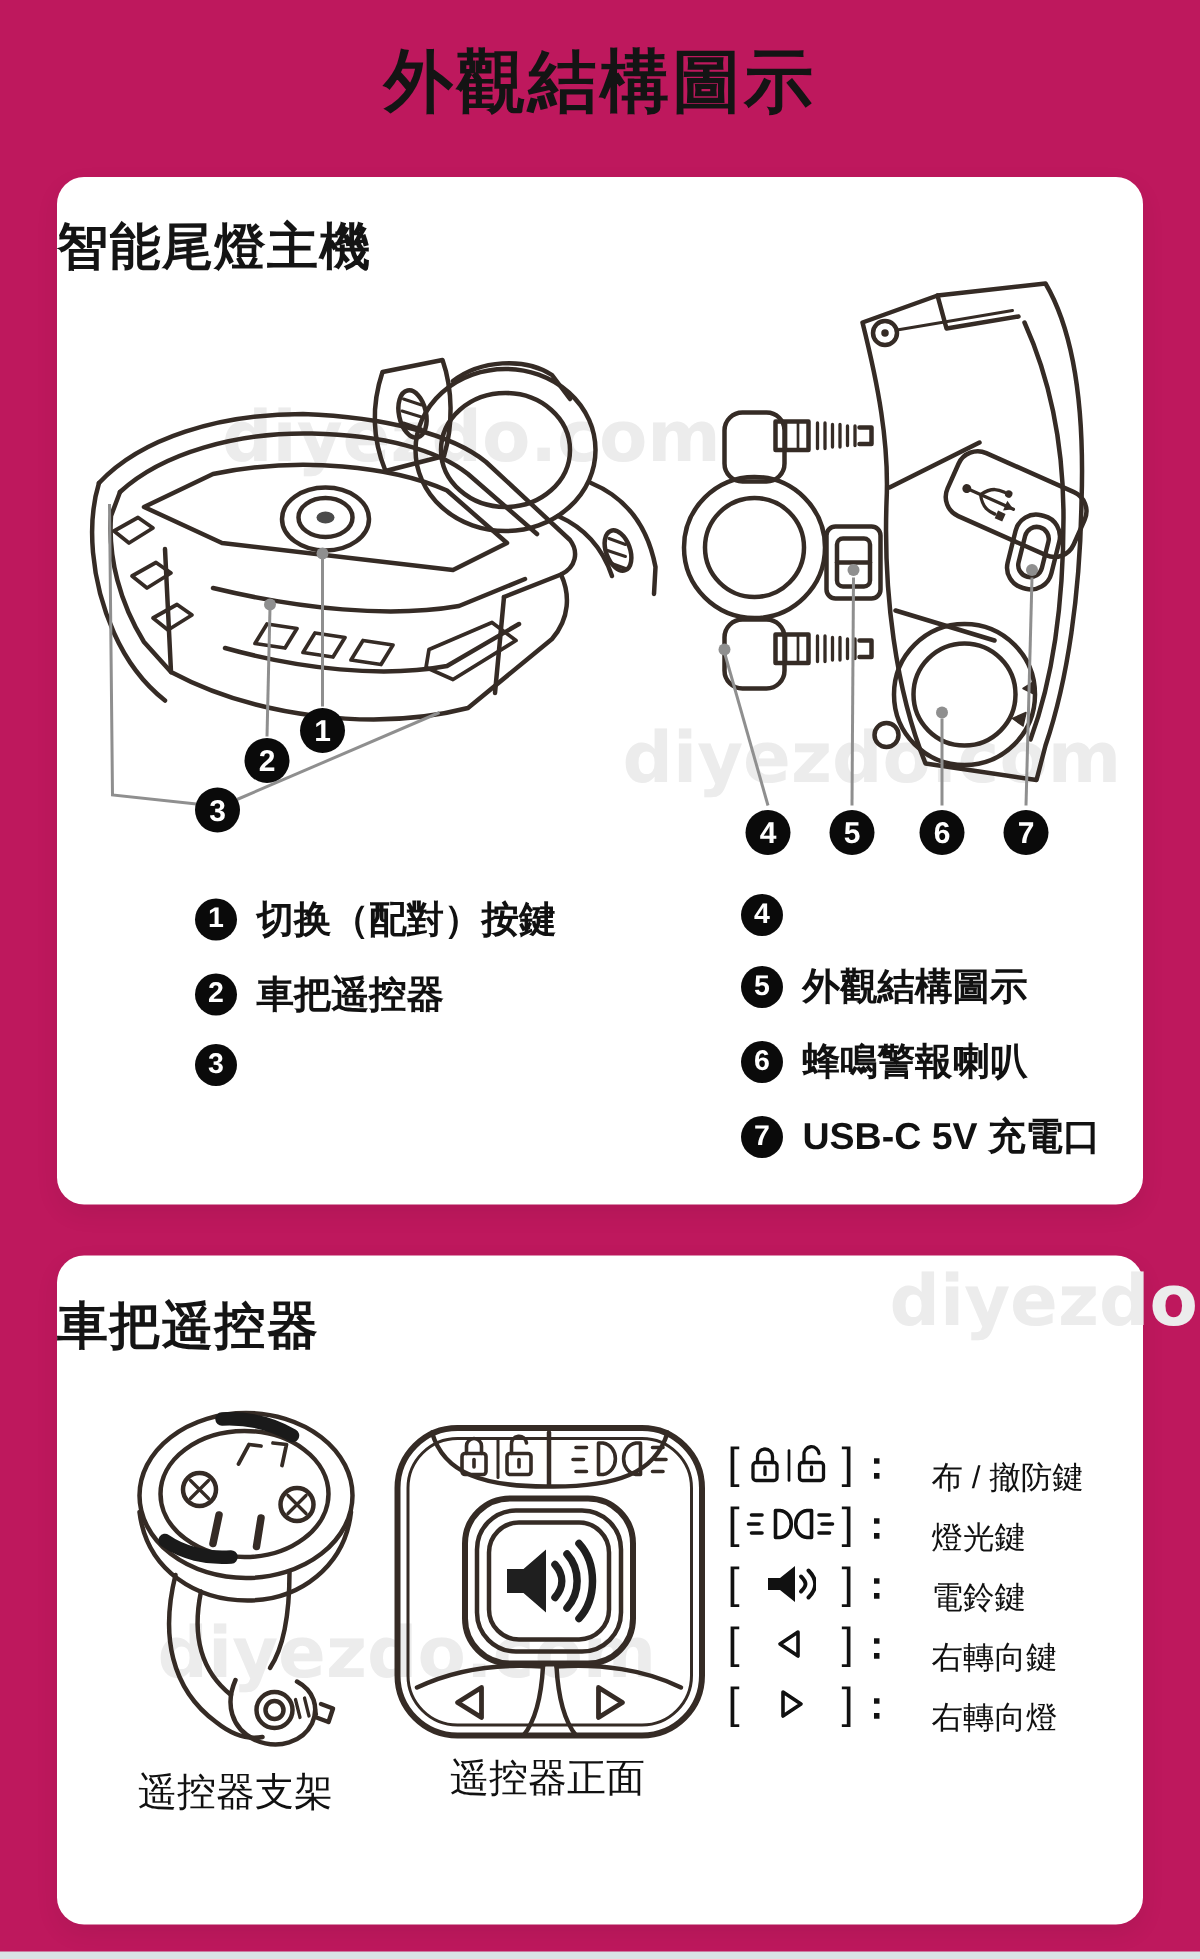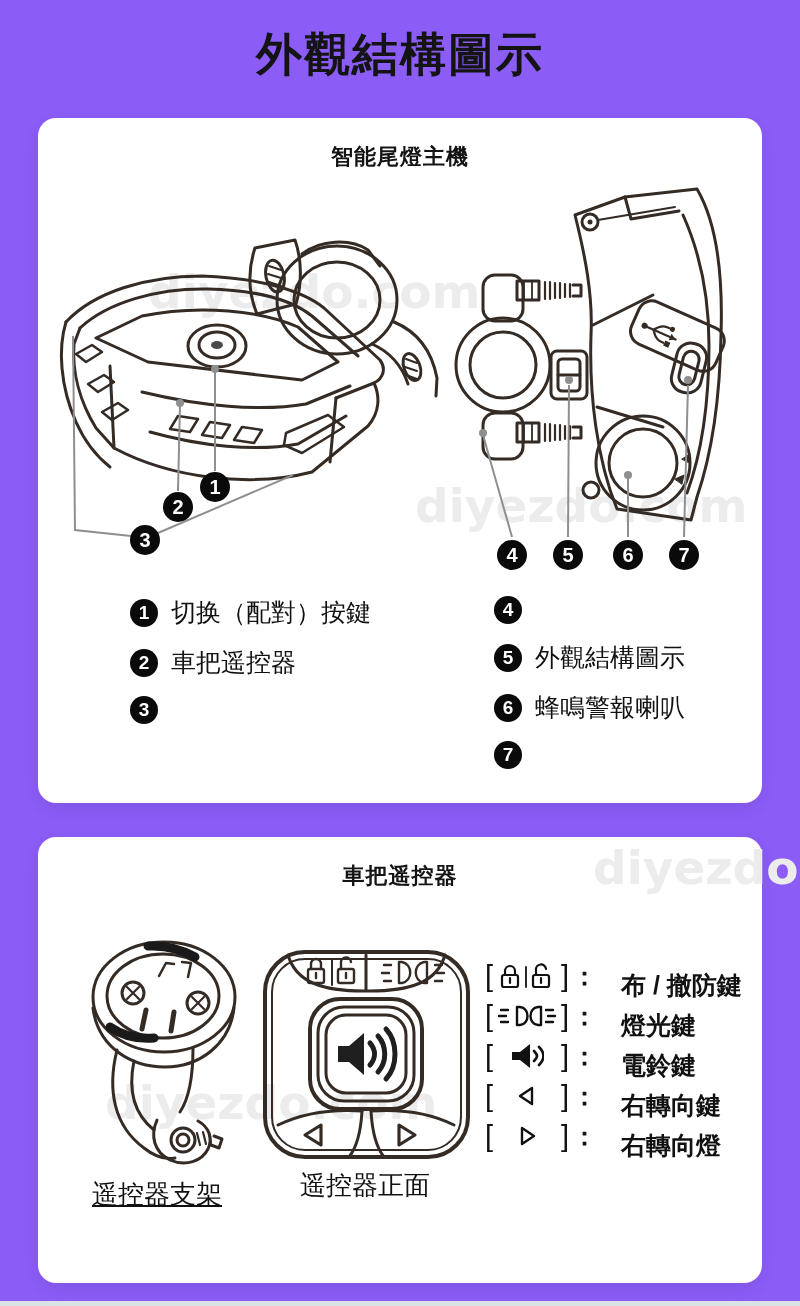--- a/index.html
+++ b/index.html
@@ -1,63 +1,63 @@
 <!DOCTYPE html>
 <html><head>
 <meta charset="utf-8">
 <style>
   html,body{margin:0;padding:0;}
   #page{
     position:relative;width:800px;height:1306px;overflow:hidden;
-    background:#8b5cf6;
+    background:#be185d;
     font-family:"Liberation Sans","DejaVu Sans",sans-serif;
     color:#151515;
   }
   .page-title{
     position:absolute;top:24px;left:0;width:800px;text-align:center;
     font-size:46px;font-weight:600;letter-spacing:2px;color:#141414;
   }
   .card{
     position:absolute;background:#ffffff;border-radius:18px;
     box-shadow:0 6px 16px rgba(0,0,0,0.07);overflow:hidden;
   }
   #card-taillight{left:38px;top:118px;width:724px;height:685px;}
   #card-remote{left:38px;top:837px;width:724px;height:446px;}
   .card-title{
-    position:absolute;top:24px;left:0;width:100%;text-align:center;
-    font-size:22px;font-weight:600;color:#141414;letter-spacing:1px;
+    position:absolute;top:24px;left:0;width:100%;text-align:left;
+    font-size:34px;font-weight:600;color:#141414;letter-spacing:1px;
   }
   .watermark{
     position:absolute;font-weight:700;font-size:47px;letter-spacing:0px;
     color:#ececec;white-space:nowrap;pointer-events:none;user-select:none;
     font-family:"DejaVu Sans","Liberation Sans",sans-serif;
   }
   .illus{position:absolute;}
   .legend-col{position:absolute;display:flex;flex-direction:column;gap:17px;}
   #legend-left{left:92px;top:478px;}
   #legend-right{left:456px;top:478px;}
   .legend-row{display:flex;align-items:center;gap:13px;}
   .num-badge{
     width:28px;height:28px;border-radius:50%;background:#0a0a0a;color:#ffffff;
     display:flex;align-items:center;justify-content:center;
     font-size:19px;font-weight:700;flex:0 0 28px;
   }
-  .legend-label{font-size:25px;font-weight:400;color:#111111;white-space:nowrap;}
+  .legend-label{font-size:25px;font-weight:700;color:#111111;white-space:nowrap;}
   
   #remote-legend{position:absolute;left:447px;top:121px;display:flex;flex-direction:column;gap:4px;}
   .rlegend-row{display:flex;align-items:center;height:36px;}
   .bracket-group{width:84px;display:flex;align-items:center;justify-content:space-between;flex:0 0 84px;}
   .bracket{font-size:29px;font-weight:400;color:#111111;line-height:1;}
   .colon{font-size:25px;font-weight:600;color:#111111;margin-left:3px;}
-  .rlabel{font-size:25px;font-weight:700;color:#111111;margin-left:24px;white-space:nowrap;margin-top:18px;}
+  .rlabel{font-size:21px;font-weight:400;color:#111111;margin-left:24px;white-space:nowrap;margin-top:18px;}
   .caption{
     position:absolute;width:150px;text-align:center;font-size:26px;
     font-weight:500;color:#111111;white-space:nowrap;
   }
-  #caption-bracket{left:44px;top:340px;text-decoration:underline;}
+  #caption-bracket{left:44px;top:340px;}
   #caption-front{left:252px;top:331px;}
   .bottom-strip{position:absolute;left:0;bottom:0;width:800px;height:5px;background:#d9e3e5;}
   .svg-num{
     font-family:"Liberation Sans","DejaVu Sans",sans-serif;
     font-size:20px;font-weight:700;fill:#ffffff;
   }
   svg{display:block;}
 </style>
 </head>
 <body>
@@ -245,20 +245,21 @@
       <div class="legend-row">
         <div class="num-badge">5</div>
         <div class="legend-label">外觀結構圖示</div>
       </div>
       <div class="legend-row">
         <div class="num-badge">6</div>
         <div class="legend-label">蜂鳴警報喇叭</div>
       </div>
       <div class="legend-row">
         <div class="num-badge">7</div>
+        <div class="legend-label">USB-C 5V 充電口</div>
       </div>
     </div>
   </div>
 
   <div class="card" id="card-remote">
 
     <div class="watermark" style="left:67px;top:238px;">diyezdo.com</div>
 
     <div class="card-title">車把遥控器</div>
 

